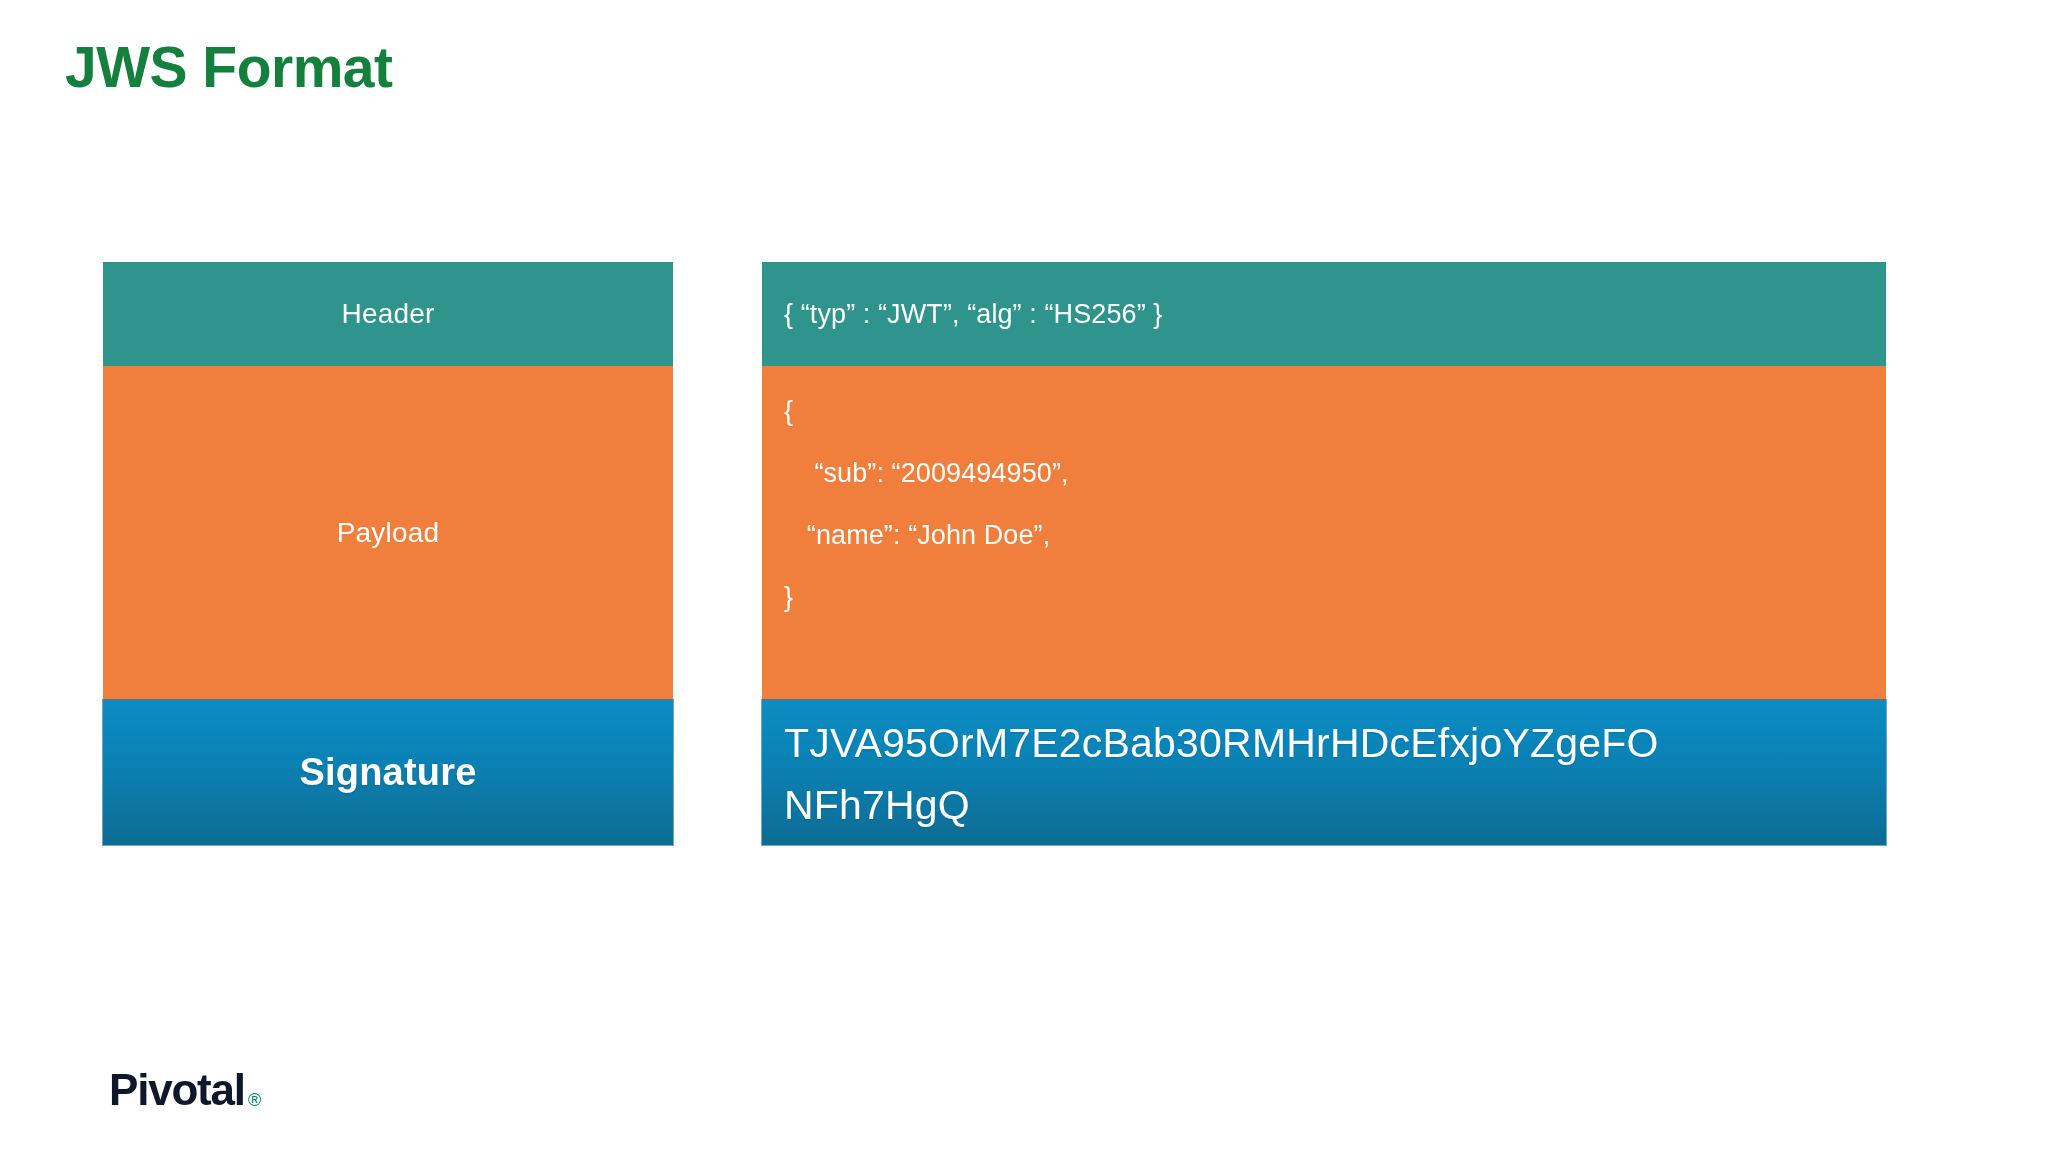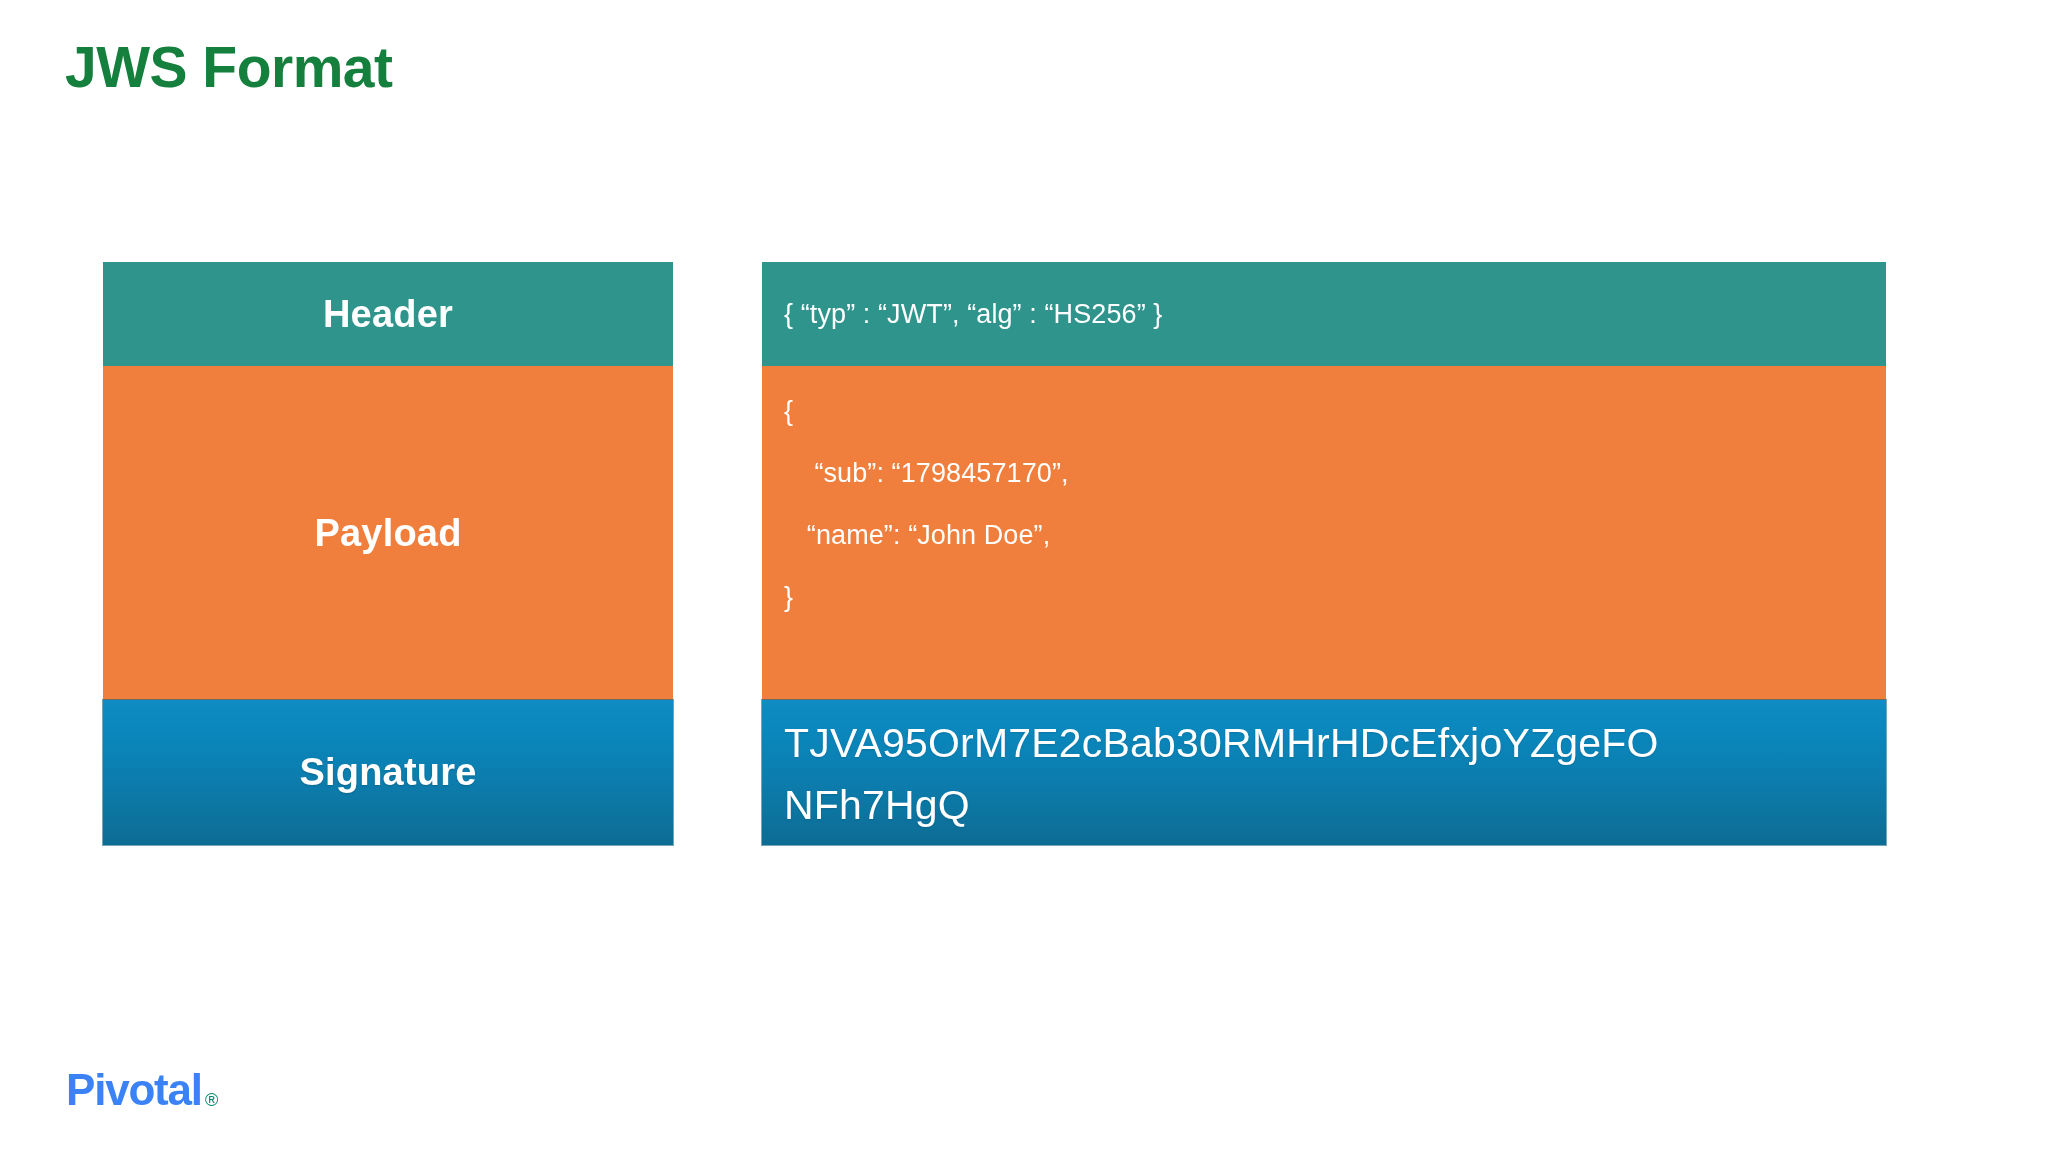--- a/index.html
+++ b/index.html
@@ -72,22 +72,22 @@
   }
 
   
   .label-col .row {
     display: flex;
     align-items: center;
     justify-content: center;
     color: #ffffff;
   }
   .label-text {
-    font-size: 38px;
-    font-weight: bold;
+    font-size: 28px;
+    font-weight: normal;
     letter-spacing: 0.2px;
   }
   .label-text-signature {
     font-size: 38px;
     font-weight: bold;
     letter-spacing: 0.2px;
     text-shadow: 0 1px 2px rgba(0,0,0,0.18);
   }
 
   
@@ -128,21 +128,22 @@
     bottom: 40px;
     display: flex;
     align-items: flex-end;
     color: #00876B;
   }
   .logo-word {
     font-size: 44px;
     font-weight: bold;
     letter-spacing: -1.2px;
     line-height: 1;
-    color: #3b82f6;
+    color: #0f172a;
+    margin-left: 43px;
   }
   .logo-mark {
     font-size: 18px;
     line-height: 1;
     margin-left: 3px;
     margin-bottom: 3px;
     color: #00876B;
   }
 </style>
 </head>
@@ -169,21 +170,21 @@
   </div>
 
   <div class="value-col">
 
     <div class="row row-header fill-teal">
       <div class="code-line">{ “typ” : “JWT”, “alg” : “HS256” }</div>
     </div>
 
     <div class="row row-payload fill-orange">
       <div class="code-line">{</div>
-      <div class="code-line">    “sub”: “1798457170”,</div>
+      <div class="code-line">    “sub”: “2009494950”,</div>
       <div class="code-line">   “name”: “John Doe”,</div>
       <div class="code-line">}</div>
     </div>
 
     <div class="row row-signature fill-blue">
       <div class="sig-line">TJVA95OrM7E2cBab30RMHrHDcEfxjoYZgeFO</div>
       <div class="sig-line">NFh7HgQ</div>
     </div>
 
   </div>

